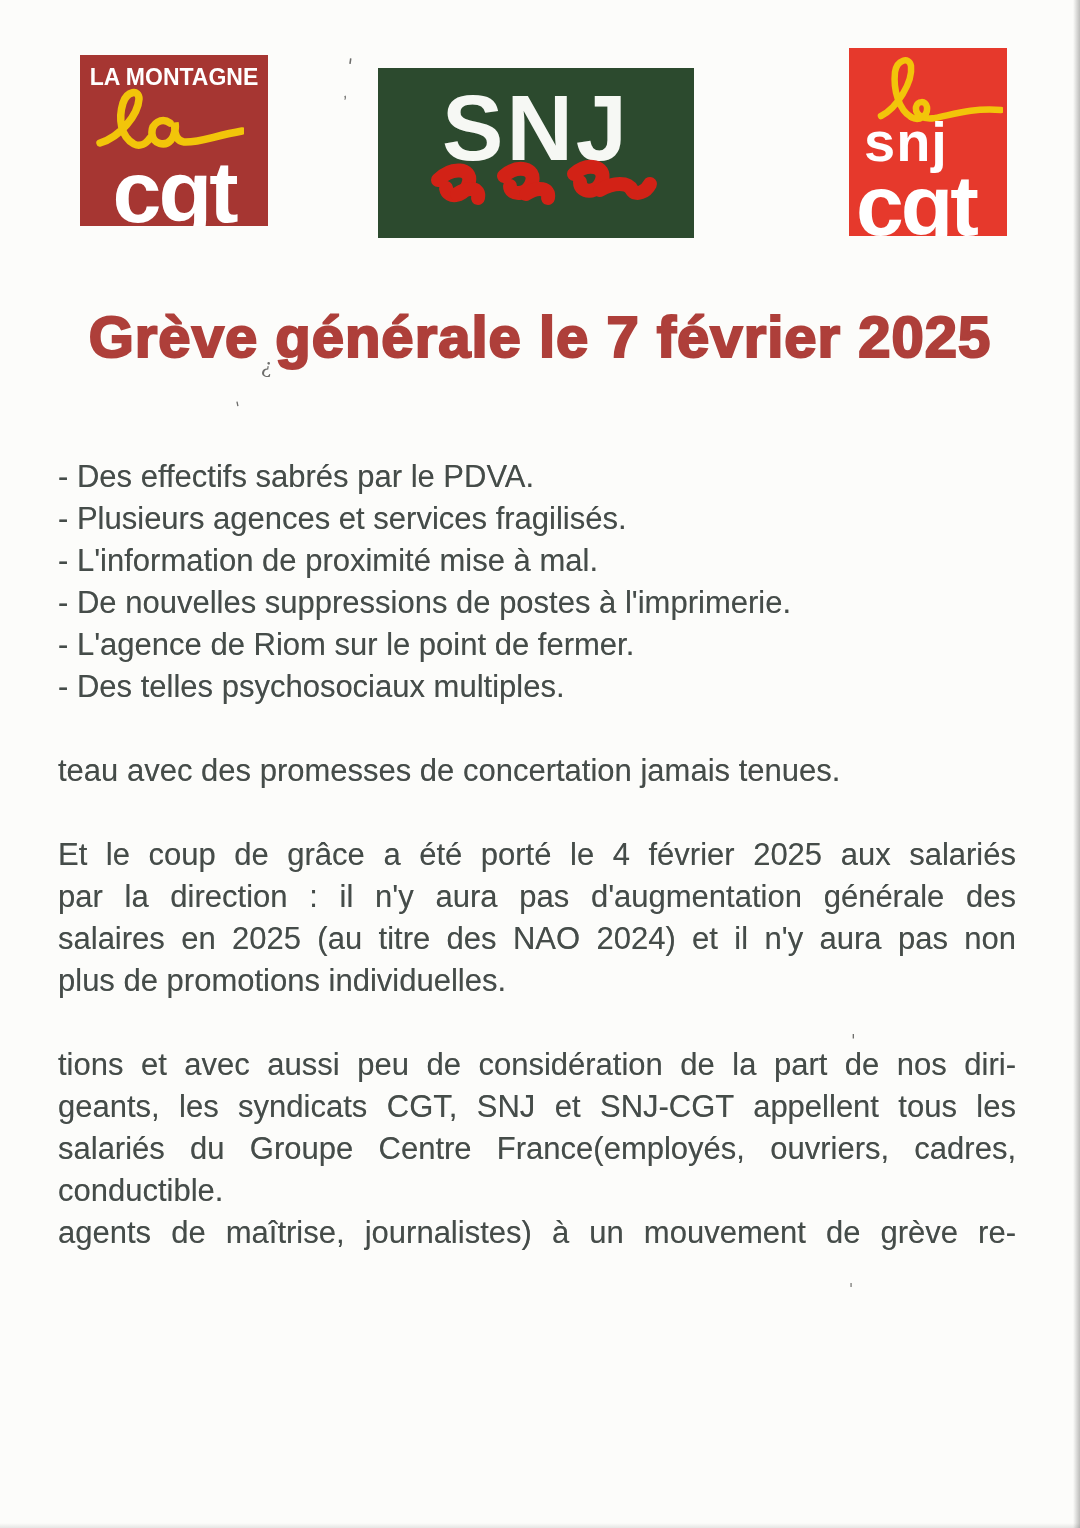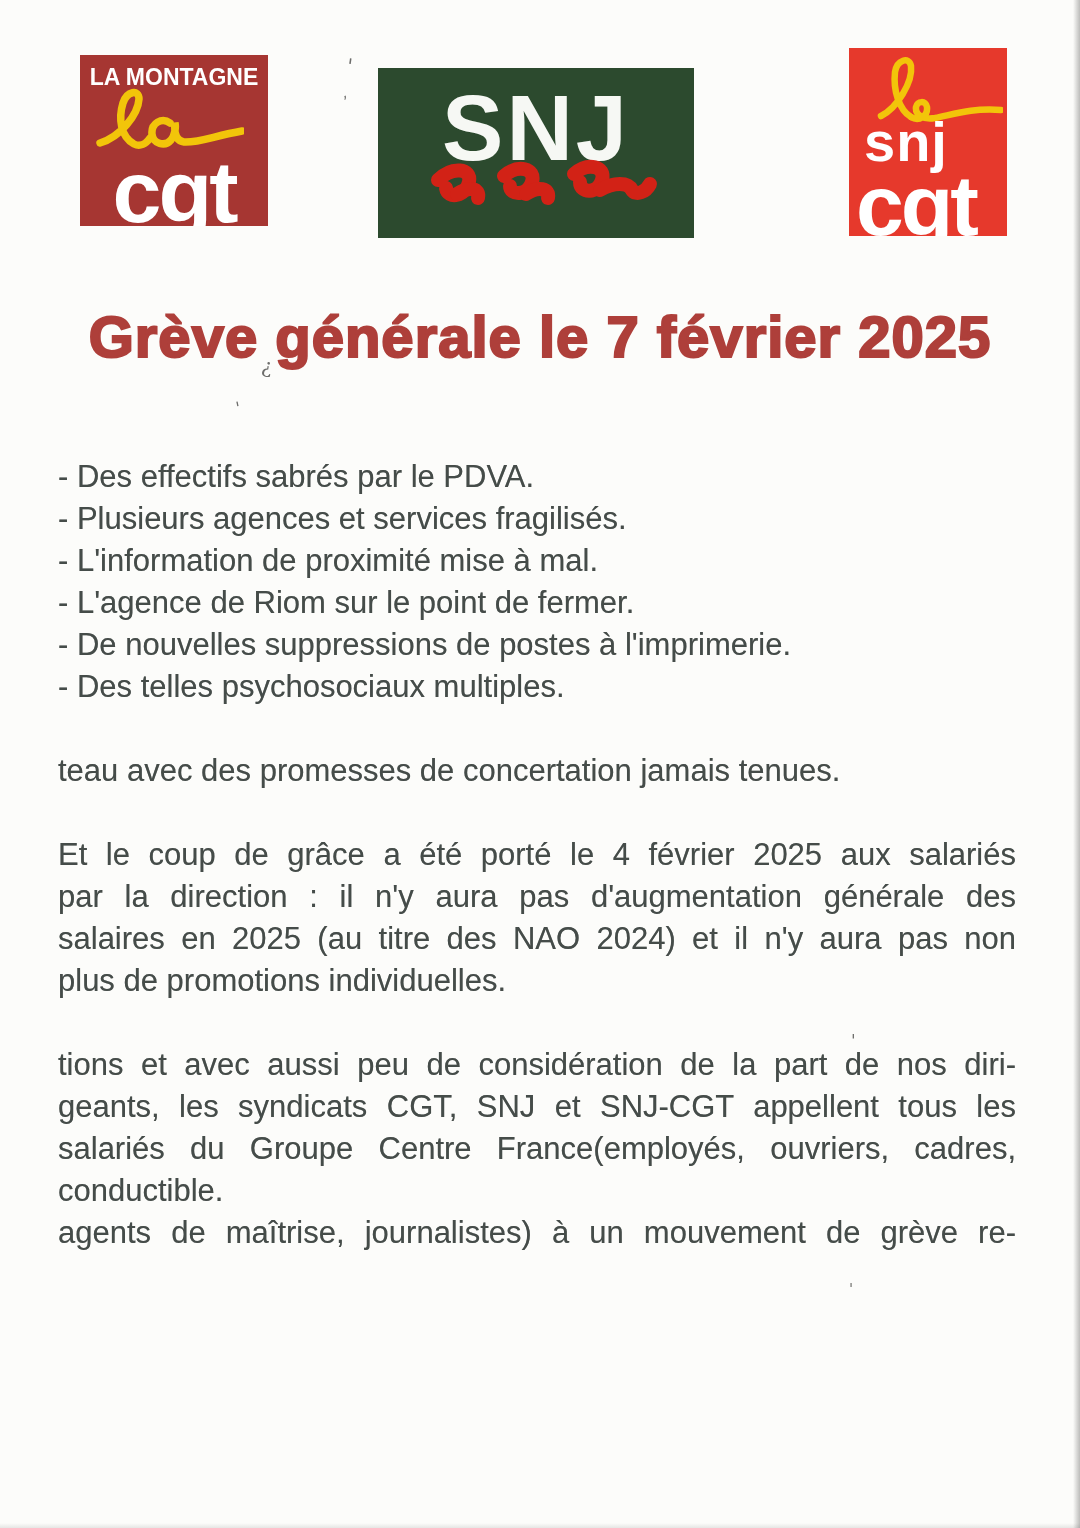--- a/index.html
+++ b/index.html
@@ -128,22 +128,22 @@
 
   </header>
 
   <h1 class="title">Grève générale le 7 février 2025</h1>
 
   <section class="bodytext">
     <div class="list">
         <div class="bodyline">- Des effectifs sabrés par le PDVA.</div>
         <div class="bodyline">- Plusieurs agences et services fragilisés.</div>
         <div class="bodyline">- L'information de proximité mise à mal.</div>
+        <div class="bodyline">- De nouvelles suppressions de postes à l'imprimerie.</div>
         <div class="bodyline">- L'agence de Riom sur le point de fermer.</div>
-        <div class="bodyline">- De nouvelles suppressions de postes à l'imprimerie.</div>
         <div class="bodyline">- Des telles psychosociaux multiples.</div>
       </div>
     <div class="paras">
         <div class="para">
           <div class="bodyline"><span>teau avec des promesses de concertation jamais tenues.</span></div>
         </div>
         <div class="para">
           <div class="bodyline just"><span>Et le coup de grâce a été porté le 4 février 2025 aux salariés</span></div>
           <div class="bodyline just"><span>par la direction : </span><span class="b">il n'y aura pas d'augmentation générale des</span></div>
           <div class="bodyline just"><span class="b">salaires en 2025</span><span> (au titre des NAO 2024) et il n'y aura pas non</span></div>

